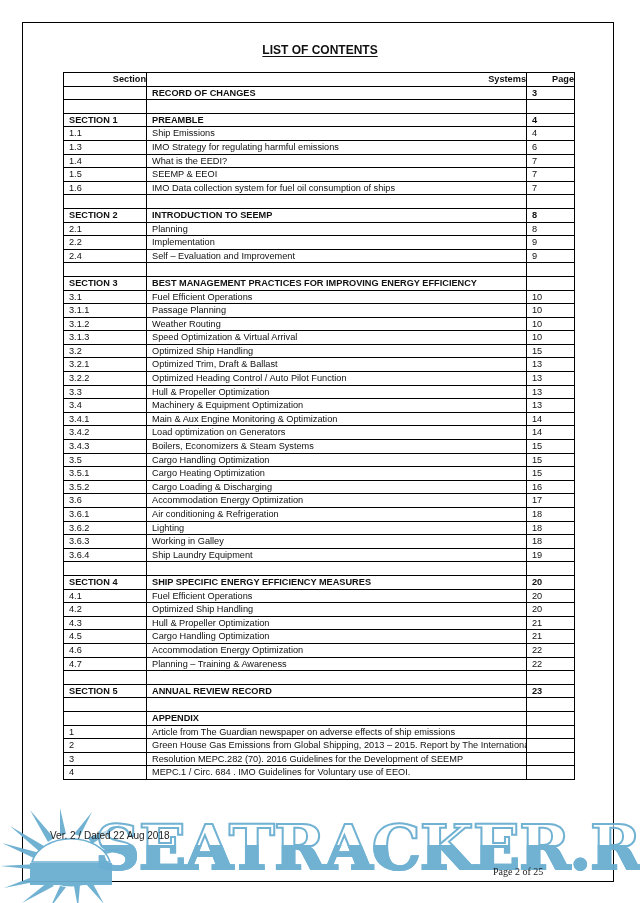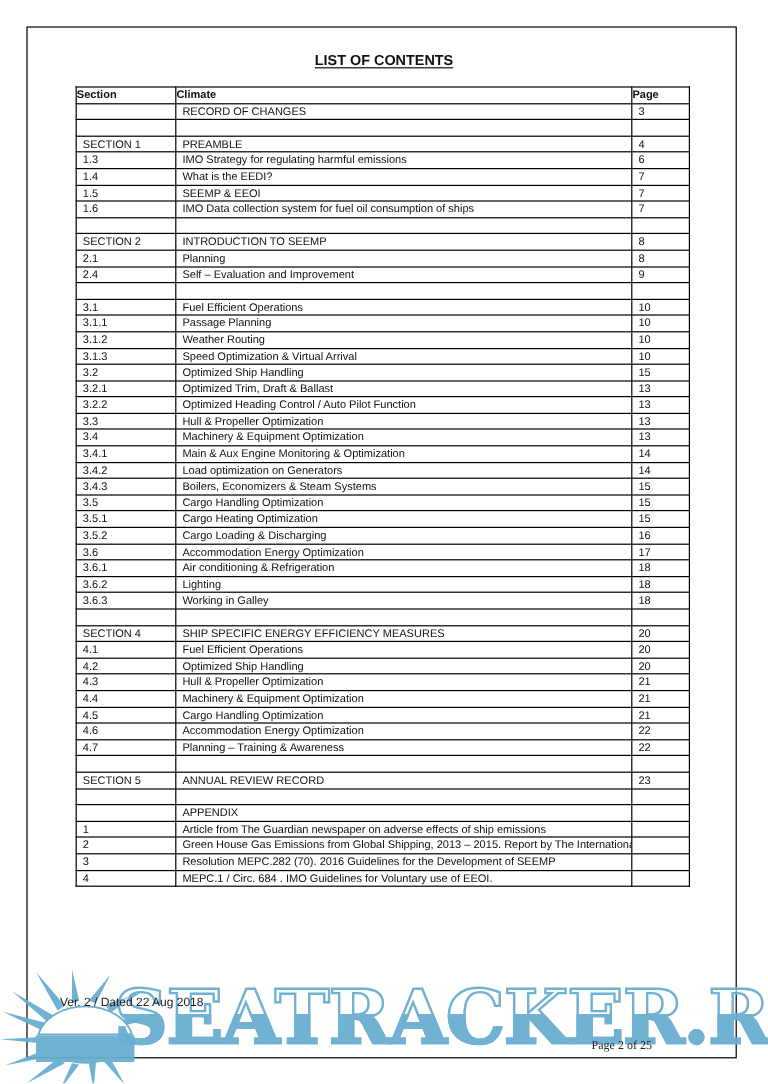--- a/index.html
+++ b/index.html
@@ -2,23 +2,23 @@
 <html><head>
   <meta charset="utf-8">
   <style>
     html, body { margin: 0; padding: 0; background: #ffffff; }
     body { width: 640px; height: 903px; position: relative; overflow: hidden; font-family: "Liberation Sans", sans-serif; }
     .page-frame { position: absolute; left: 22px; top: 22px; width: 592px; height: 860px; border: 1.3px solid #000; box-sizing: border-box; }
     .doc-title { position: absolute; left: 0; width: 640px; top: 43px; text-align: center; font-size: 12px; font-weight: bold; color: #111; }
     .doc-title span { text-decoration: underline; text-underline-offset: 2px; margin-top: 29px; }
     table.toc { position: absolute; left: 63px; top: 72px; border-collapse: collapse; width: 511px; table-layout: fixed; font-size: 9.2px; color: #111; }
     table.toc td, table.toc th { border: 1px solid #000; padding: 0 0 0 5px; height: 12.6px; line-height: 12.6px; white-space: nowrap; overflow: hidden; vertical-align: top; }
-    table.toc th { text-align: left; font-weight: bold; padding: 0; }
+    table.toc th { text-align: right; font-weight: bold; padding: 0; }
     col.c1 { width: 83px; } col.c2 { width: 380px; } col.c3 { width: 48px; }
-    tr.bold td { font-weight: normal; }
+    tr.bold td { font-weight: bold; }
     tr.blank td { height: 12.6px; }
     td.wrap { white-space: normal; line-height: 12.6px; }
     .footer-left { position: absolute; left: 50px; top: 830px; font-family: Liberation Sans, sans-serif; font-size: 10px; color: #222; }
     .footer-right { position: absolute; left: 493px; top: 866px; font-family: "Liberation Serif", serif; font-size: 10px; color: #222; }
     .watermark { position: absolute; left: 0; top: 808px; width: 640px; height: 95px; pointer-events: none; }
     .wm-text { position: absolute; left: 95px; top: 817px; font-family: "DejaVu Serif", serif; font-weight: bold; font-size: 62px; letter-spacing: -1px; line-height: 1; color: transparent; -webkit-text-stroke: 2px #6aaed1; background: linear-gradient(to bottom, rgba(255,255,255,0.6) 0%, rgba(255,255,255,0.6) 45%, #6aaed1 45%, #6aaed1 100%); -webkit-background-clip: text; background-clip: text; opacity: 0.95; }
   </style>
 </head>
 <body>
 
@@ -30,41 +30,46 @@
 
 <table class="toc">
   <colgroup>
       <col class="c1">
       <col class="c2">
       <col class="c3">
     </colgroup>
   <thead>
     <tr>
       <th>Section</th>
-      <th>Climate</th>
+      <th>Systems</th>
       <th>Page</th>
     </tr>
   </thead>
   <tbody id="toc-body">
       <tr class="bold">
         <td></td>
         <td>RECORD OF CHANGES</td>
         <td>3</td>
       </tr>
       <tr class="blank">
         <td></td>
         <td></td>
         <td></td>
       </tr>
       <tr class="bold">
         <td>SECTION 1</td>
         <td>PREAMBLE</td>
         <td>4</td>
       </tr>
       <tr>
+        <td>1.1</td>
+        <td>Ship Emissions</td>
+        <td>4</td>
+      </tr>
+      <tr>
         <td>1.3</td>
         <td>IMO Strategy for regulating harmful emissions</td>
         <td>6</td>
       </tr>
       <tr>
         <td>1.4</td>
         <td>What is the EEDI?</td>
         <td>7</td>
       </tr>
       <tr>
@@ -86,29 +91,39 @@
         <td>SECTION 2</td>
         <td>INTRODUCTION TO SEEMP</td>
         <td>8</td>
       </tr>
       <tr>
         <td>2.1</td>
         <td>Planning</td>
         <td>8</td>
       </tr>
       <tr>
+        <td>2.2</td>
+        <td>Implementation</td>
+        <td>9</td>
+      </tr>
+      <tr>
         <td>2.4</td>
         <td>Self – Evaluation and Improvement</td>
         <td>9</td>
       </tr>
       <tr class="blank">
         <td></td>
         <td></td>
         <td></td>
       </tr>
+      <tr class="bold">
+        <td>SECTION 3</td>
+        <td> BEST MANAGEMENT PRACTICES FOR IMPROVING ENERGY EFFICIENCY</td>
+        <td></td>
+      </tr>
       <tr>
         <td>3.1</td>
         <td>Fuel Efficient Operations</td>
         <td>10</td>
       </tr>
       <tr>
         <td>3.1.1</td>
         <td>Passage Planning</td>
         <td>10</td>
       </tr>
@@ -190,20 +205,25 @@
       <tr>
         <td>3.6.2</td>
         <td>Lighting</td>
         <td>18</td>
       </tr>
       <tr>
         <td>3.6.3</td>
         <td>Working in Galley</td>
         <td>18</td>
       </tr>
+      <tr>
+        <td>3.6.4</td>
+        <td>Ship Laundry Equipment</td>
+        <td>19</td>
+      </tr>
       <tr class="blank">
         <td></td>
         <td></td>
         <td></td>
       </tr>
       <tr class="bold">
         <td>SECTION 4</td>
         <td>SHIP SPECIFIC ENERGY EFFICIENCY MEASURES</td>
         <td>20</td>
       </tr>
@@ -213,25 +233,20 @@
         <td>20</td>
       </tr>
       <tr>
         <td>4.2</td>
         <td>Optimized Ship Handling</td>
         <td>20</td>
       </tr>
       <tr>
         <td>4.3</td>
         <td>Hull &amp; Propeller Optimization</td>
-        <td>21</td>
-      </tr>
-      <tr>
-        <td>4.4</td>
-        <td>Machinery &amp; Equipment Optimization</td>
         <td>21</td>
       </tr>
       <tr>
         <td>4.5</td>
         <td>Cargo Handling Optimization</td>
         <td>21</td>
       </tr>
       <tr>
         <td>4.6</td>
         <td>Accommodation Energy Optimization</td>

